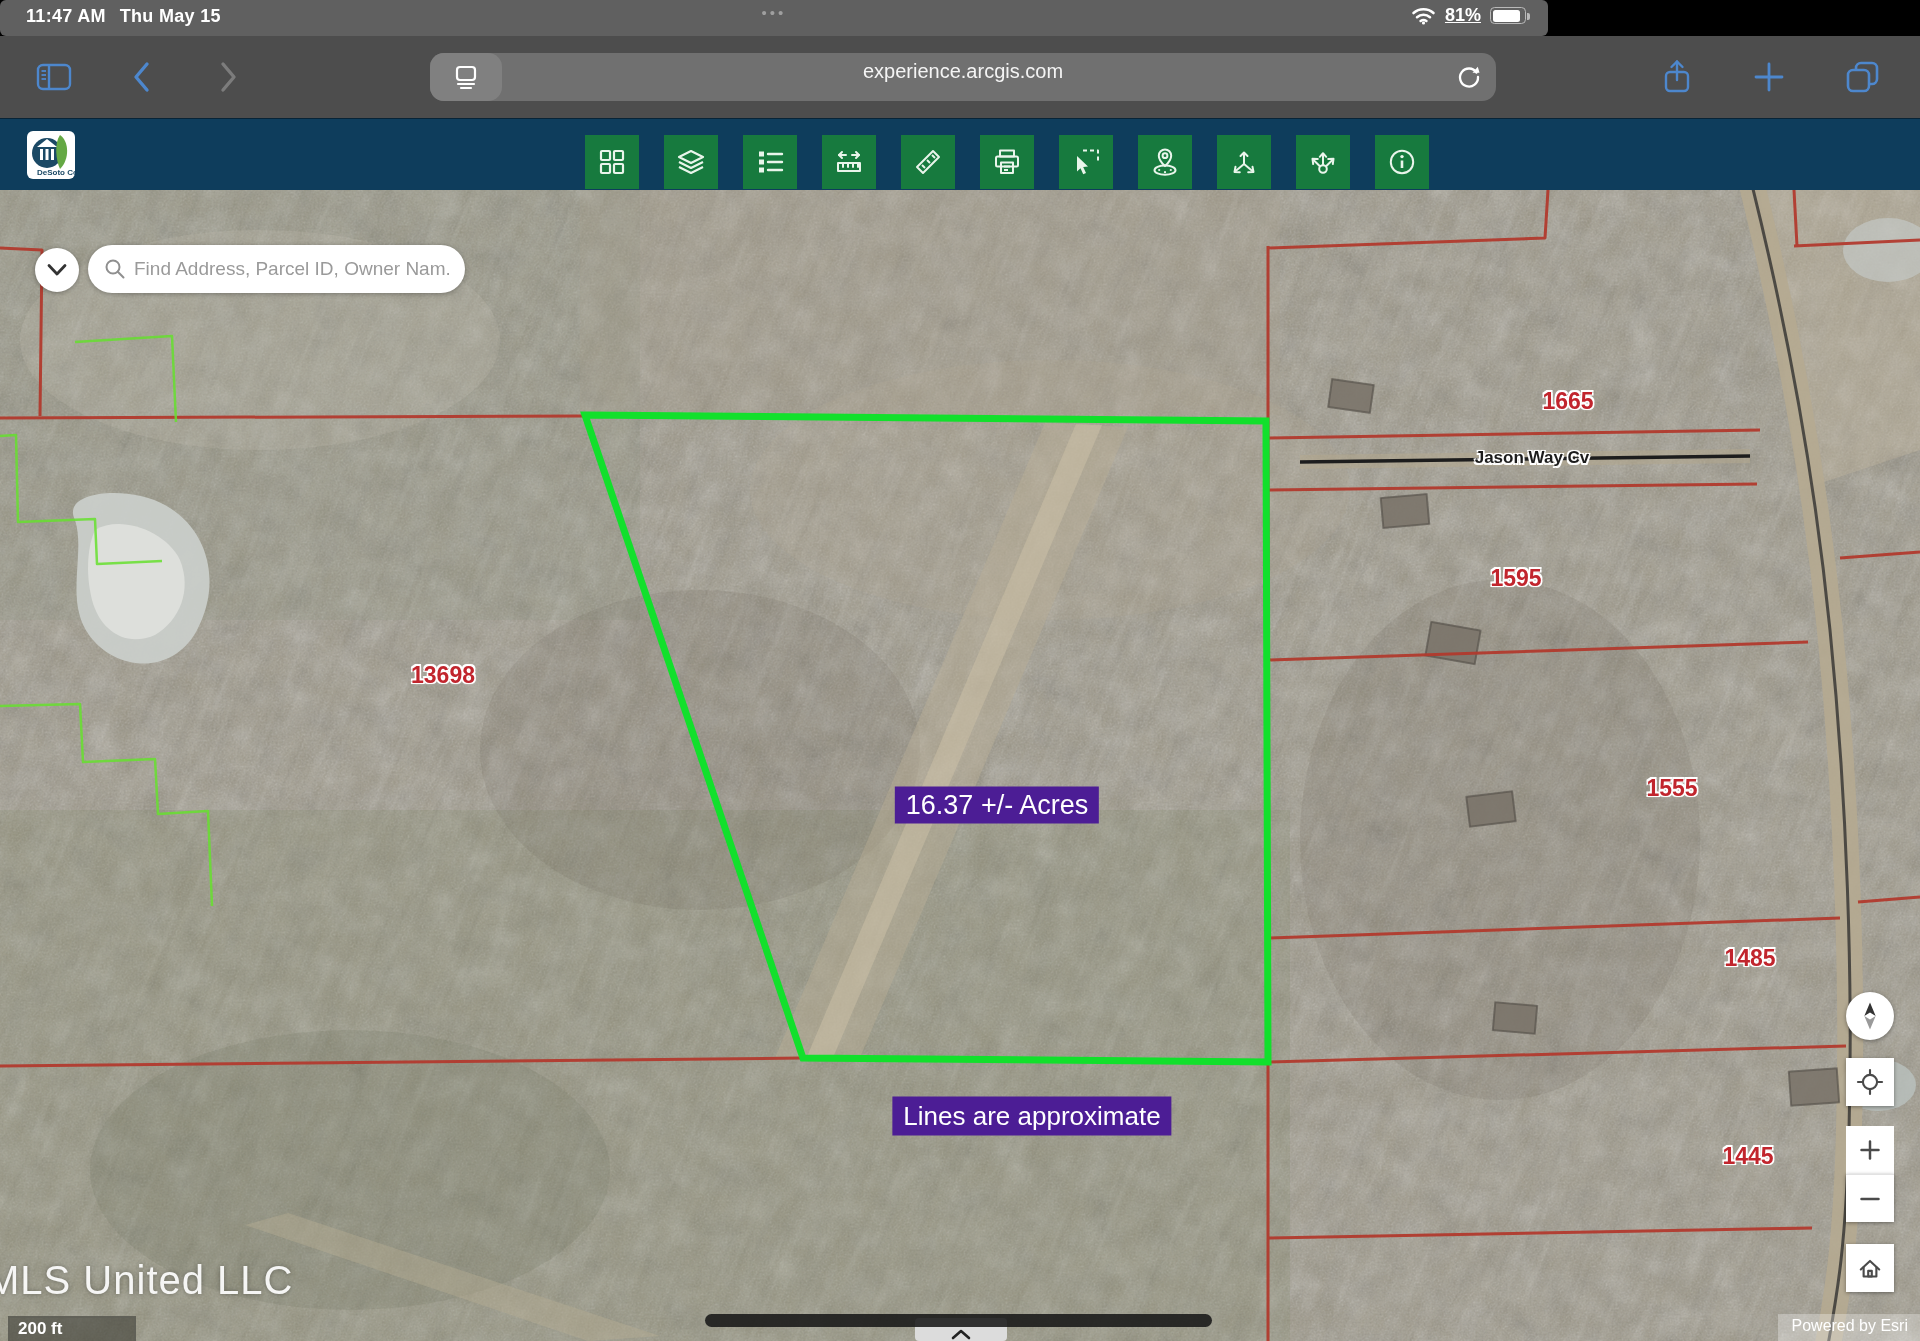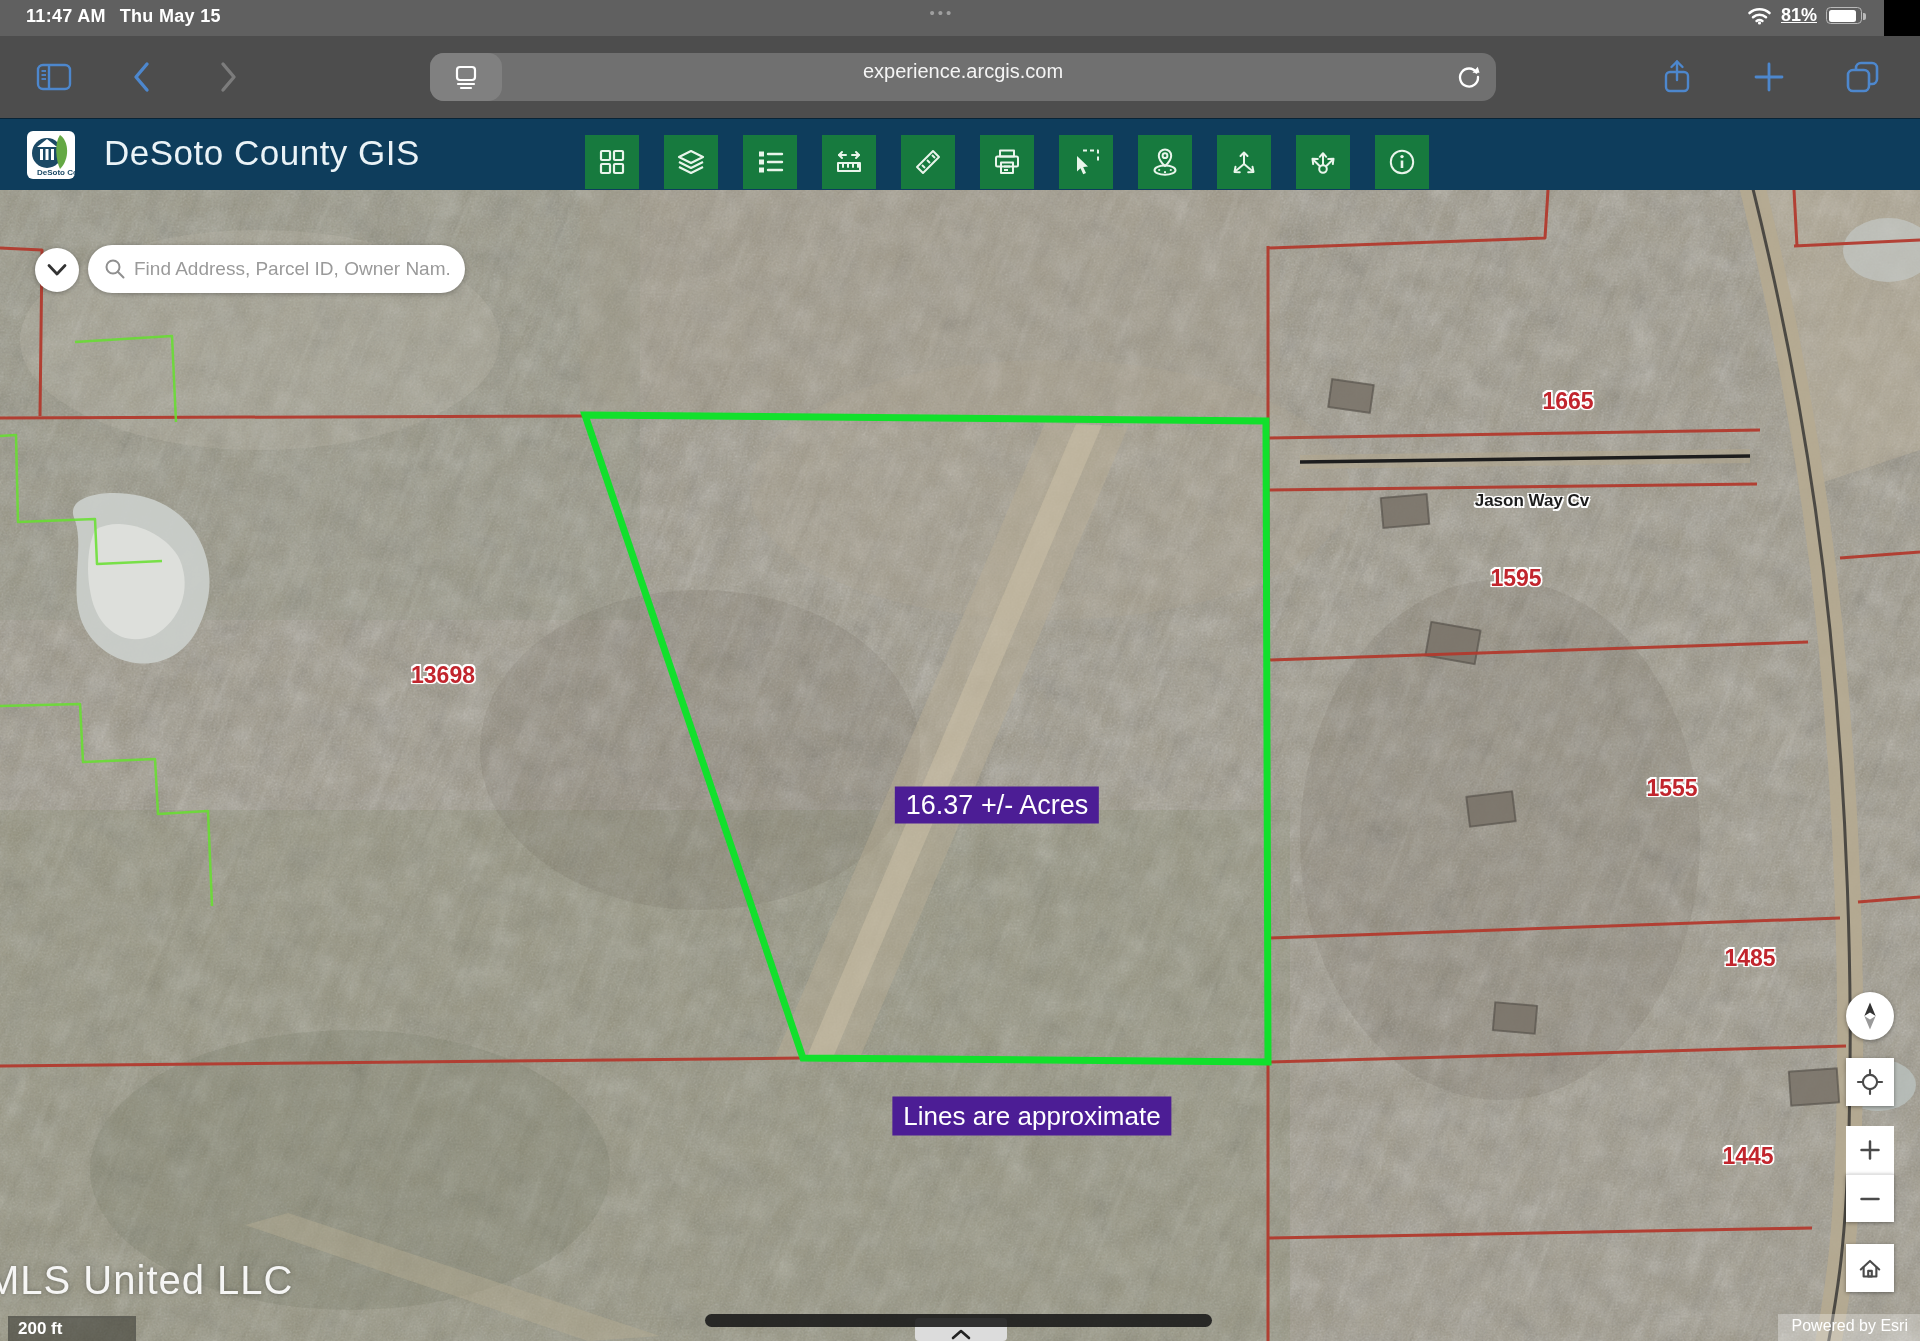--- a/index.html
+++ b/index.html
@@ -1,22 +1,22 @@
 <!DOCTYPE html>
 <html><head>
 <meta charset="utf-8">
 <style>
   * { margin:0; padding:0; box-sizing:border-box; }
   html,body { width:1920px; height:1341px; overflow:hidden; background:#000;
     font-family:"Liberation Sans", sans-serif; }
   .screen { position:relative; width:1920px; height:1341px; }
 
   
-  .statusbar { position:absolute; left:0; top:0; width:1884px; height:36px;
-    background:#606060; color:#fff; }
+  .statusbar { position:absolute; left:0; top:0; width:1548px; height:36px;
+    background:#606060; color:#fff;border-radius:6px; }
   .sb-left { position:absolute; left:26px; top:6px; font-size:18px; font-weight:600; letter-spacing:.3px; }
   .sb-date { margin-left:14px; font-weight:600; }
   .sb-dots { position:absolute; left:50%; top:4px; transform:translateX(-50%);
     color:#9f9f9f; font-size:15px; letter-spacing:3px; }
   .sb-right { position:absolute; right:22px; top:5px; display:flex; align-items:center; gap:9px; }
   .sb-batt-pct { font-size:18px; font-weight:600;text-decoration:underline; }
   .batt { position:relative; width:36px; height:17px; border:1.5px solid #b9b9b9; border-radius:4.5px; }
   .batt-fill { position:absolute; left:1.5px; top:1.5px; bottom:1.5px; width:81%; background:#fff; border-radius:2.5px; }
   .batt-nub { position:absolute; right:-4.5px; top:4.5px; width:3px; height:7px; background:#b9b9b9; border-radius:0 2px 2px 0; }
 
@@ -167,21 +167,20 @@
       <svg width="48" height="48" viewBox="0 0 48 48">
         <circle cx="20" cy="22" r="15" fill="#1b4965"></circle>
         <path d="M33,4 C42,10 43,28 33,38 C29,30 27,12 33,4 Z" fill="#64a844"></path>
         <rect x="13" y="18" width="3" height="11" fill="#fff"></rect>
         <rect x="18.5" y="18" width="3" height="11" fill="#fff"></rect>
         <rect x="24" y="18" width="3" height="11" fill="#fff"></rect>
         <polygon points="20,8 30,16 10,16" fill="#fff"></polygon>
         <text x="10" y="44" font-size="8" fill="#1b4965" font-weight="bold">DeSoto County</text>
       </svg>
     </div>
-    <div class="app-title">DeSoto County GIS</div>
 
     <div class="hbtn-row">
       <div class="hbtn">
         <svg width="30" height="30" viewBox="0 0 30 30" stroke="#e9f5eb" stroke-width="2.2" fill="none">
           <rect x="4" y="4" width="9" height="9" rx="1"></rect>
             <rect x="17" y="4" width="9" height="9" rx="1"></rect>
           <rect x="4" y="17" width="9" height="9" rx="1"></rect>
             <rect x="17" y="17" width="9" height="9" rx="1"></rect>
         </svg>
       </div>
@@ -377,21 +376,21 @@
       <input type="text" placeholder="Find Address, Parcel ID, Owner Nam..." style="">
     </div>
 
     <div class="overlay halo-red ctr" style="left:443px; top:485px;">13698</div>
     <div class="overlay halo-red ctr" style="left:1568px; top:179px;margin-top:32px;">1665</div>
     <div class="overlay halo-red ctr" style="left:1516px; top:388px;">1595</div>
     <div class="overlay halo-red ctr" style="left:1672px; top:598px;">1555</div>
     <div class="overlay halo-red ctr" style="left:1750px; top:768px;">1485</div>
     <div class="overlay halo-red ctr" style="left:1748px; top:966px;">1445</div>
 
-    <div class="overlay halo-blk ctr" style="left:1532px; top:268px;margin-top:43px;">Jason Way Cv</div>
+    <div class="overlay halo-blk ctr" style="left:1532px; top:268px;">Jason Way Cv</div>
 
     <div class="overlay blackbox ctr" style="left:997px; top:615px; font-size:27px; padding:3px 11px;">16.37 +/- Acres</div>
     <div class="overlay blackbox ctr" style="left:1032px; top:926px; font-size:26px; padding:4px 11px;">Lines are approximate</div>
 
     <div class="watermark">MLS United LLC</div>
 
     <div class="compass">
       <svg width="34" height="34" viewBox="0 0 48 48">
         <polygon points="24,5 32,24 24,19 16,24" fill="#333"></polygon>
         <polygon points="24,43 32,24 24,29 16,24" fill="#9a9a9a"></polygon>

